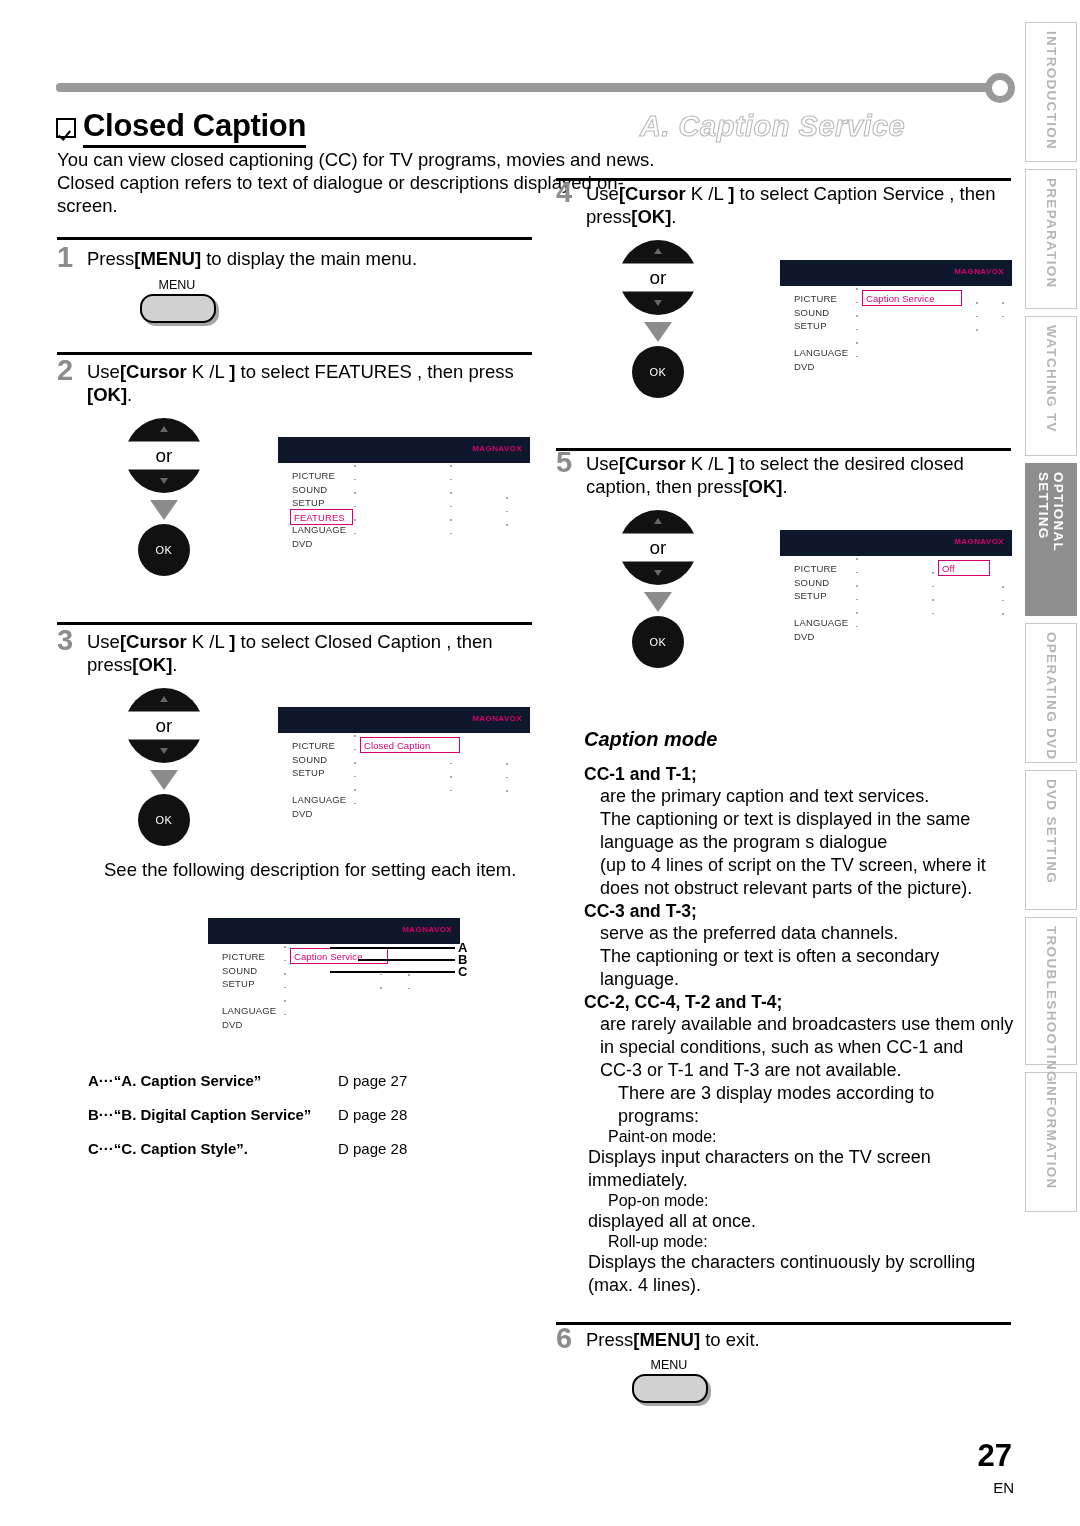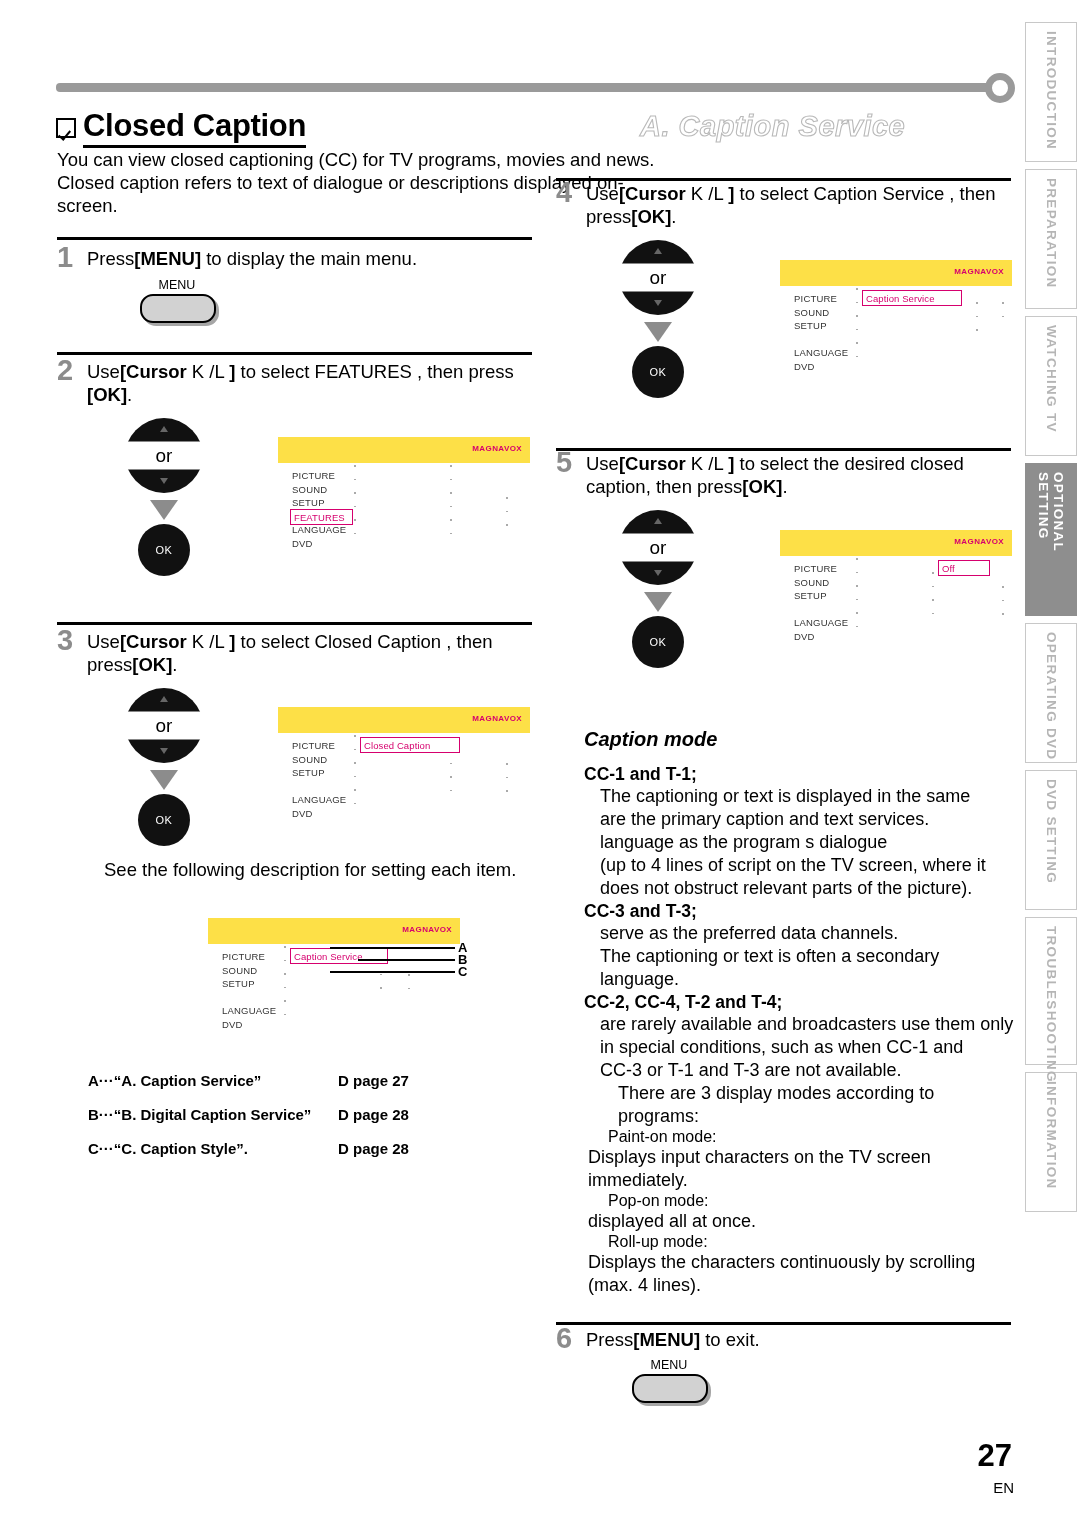--- a/index.html
+++ b/index.html
@@ -107,21 +107,21 @@
   }
   .okbtn{
     width:52px;height:52px;border-radius:50%;background:#111;color:#fff;
     font-size:11px;display:flex;align-items:center;justify-content:center;
     margin:0 auto;letter-spacing:.5px;
   }
 
   
   .tvmenu{position:absolute;background:#fff;}
   .tvmenu .bar{
-    height:26px;background:#fde047;position:relative;
+    height:26px;background:#0f172a;position:relative;
   }
   .tvmenu .logo{
     position:absolute;right:8px;top:7px;
     font-size:8px;font-weight:bold;color:#d6006e;letter-spacing:.4px;
   }
   .tvmenu .cats{position:absolute;left:14px;top:32px;}
   .tvmenu .cats div{font-size:9.5px;color:#333;line-height:13.5px;letter-spacing:.2px;}
   .tvmenu .cats div.gap{height:13.5px;color:transparent;}
   .tvmenu .dots{position:absolute;top:28px;width:1px;}
   .tvmenu .dots i{display:block;width:1.5px;height:1.5px;background:#aaa;margin-bottom:12px;}
@@ -131,21 +131,21 @@
     letter-spacing:.1px;
   }
 
   
   .callout-line{position:absolute;height:1.6px;background:#000;}
   .callout-lbl{position:absolute;font-size:13px;font-weight:bold;}
 
   .legend{position:absolute;font-size:15px;}
   .legend .row{display:flex;margin-bottom:17px;}
   .legend .k{width:250px;font-weight:bold;}
-  .legend .p{font-weight:bold;}
+  .legend .p{font-weight:normal;}
 
   
   .capmode{position:absolute;}
   .capmode h3{
     margin:0 0 13px 0;font-size:20px;font-style:italic;font-weight:bold;
   }
   .capmode .term{font-size:17.5px;font-weight:bold;margin-top:1px;}
   .capmode .desc{font-size:18px;line-height:23px;margin-left:16px;}
   .capmode .desc.noindent{margin-left:4px;}
   .capmode .term2{font-size:16px;font-weight:normal;margin-left:24px;}
@@ -471,22 +471,22 @@
         <i></i>
         <i></i>
       </div>
     <div class="sel" style="left:158px;top:30px;width:52px;">Off</div>
   </div>
 
   <div class="capmode" style="left:584px;top:728px;width:430px;">
     <h3>Caption mode</h3>
 
     <div class="term">CC-1 and T-1;</div>
+    <div class="desc">are the primary caption and text services.</div>
     <div class="desc">The captioning or text is displayed in the same</div>
-    <div class="desc">are the primary caption and text services.</div>
     <div class="desc">language as the program s dialogue</div>
     <div class="desc">(up to 4 lines of script on the TV screen, where it</div>
     <div class="desc">does not obstruct relevant parts of the picture).</div>
 
     <div class="term">CC-3 and T-3;</div>
     <div class="desc">serve as the preferred data channels.</div>
     <div class="desc">The captioning or text is often a secondary language.</div>
 
     <div class="term">CC-2, CC-4, T-2 and T-4;</div>
     <div class="desc">are rarely available and broadcasters use them only</div>

